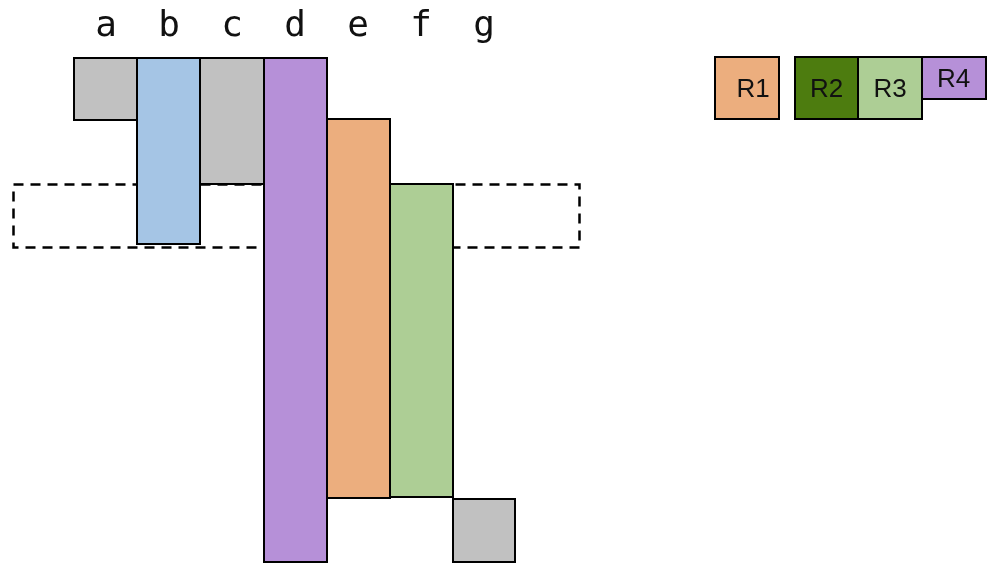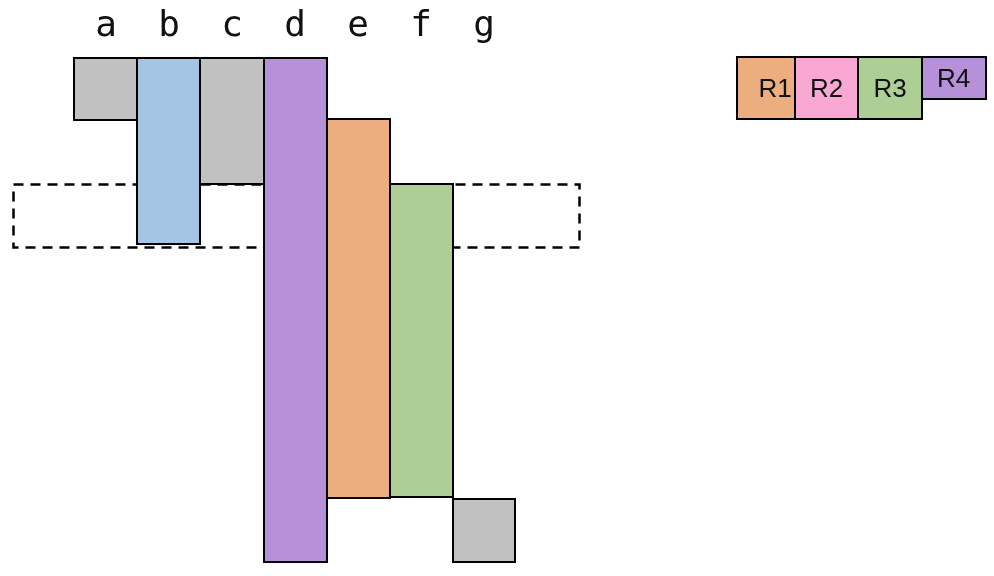--- a/index.html
+++ b/index.html
@@ -74,24 +74,24 @@
   <div id="bars-layer">
       <div class="bar" style="left: 73px; top: 57px; width: 65px; height: 64px; background: rgb(193, 193, 193); border-color: rgb(0, 0, 0);"></div>
       <div class="bar" style="left: 136px; top: 57px; width: 65px; height: 188px; background: rgb(165, 197, 229); border-color: rgb(0, 0, 0);"></div>
       <div class="bar" style="left: 199px; top: 57px; width: 66px; height: 128px; background: rgb(193, 193, 193); border-color: rgb(0, 0, 0);"></div>
       <div class="bar" style="left: 263px; top: 57px; width: 65px; height: 506px; background: rgb(182, 144, 216); border-color: rgb(0, 0, 0);"></div>
       <div class="bar" style="left: 326px; top: 118px; width: 65px; height: 381px; background: rgb(236, 174, 126); border-color: rgb(0, 0, 0);"></div>
       <div class="bar" style="left: 389px; top: 183px; width: 65px; height: 315px; background: rgb(173, 206, 149); border-color: rgb(0, 0, 0);"></div>
       <div class="bar" style="left: 452px; top: 498px; width: 64px; height: 65px; background: rgb(193, 193, 193); border-color: rgb(0, 0, 0);"></div>
     </div>
   <div id="legend-layer">
-      <div class="legend-item" style="left: 736px; top: 56px; width: 66px; height: 64px; background: rgb(236, 174, 126); border-color: rgb(0, 0, 0); padding-left: 12px;">
+      <div class="legend-item" style="left: 714px; top: 56px; width: 66px; height: 64px; background: rgb(236, 174, 126); border-color: rgb(0, 0, 0); padding-left: 12px;">
         <span class="legend-label">R1</span>
       </div>
-      <div class="legend-item" style="left: 793.5px; top: 56px; width: 66px; height: 64px; background: #f9a8d4; border-color: rgb(0, 0, 0); text-align: right;">
+      <div class="legend-item" style="left: 793.5px; top: 56px; width: 66px; height: 64px; background: #4d7c0f; border-color: rgb(0, 0, 0); text-align: right;">
         <span class="legend-label">R2</span>
       </div>
       <div class="legend-item" style="left: 857px; top: 56px; width: 66px; height: 64px; background: rgb(173, 206, 149); border-color: rgb(0, 0, 0);">
         <span class="legend-label">R3</span>
       </div>
       <div class="legend-item" style="left: 920.5px; top: 56px; width: 66px; height: 44px; background: rgb(182, 144, 216); border-color: rgb(0, 0, 0);">
         <span class="legend-label">R4</span>
       </div>
     </div>
 </div>

